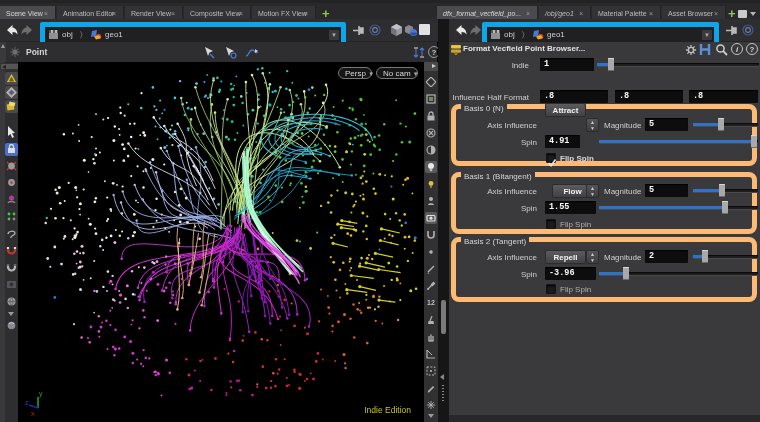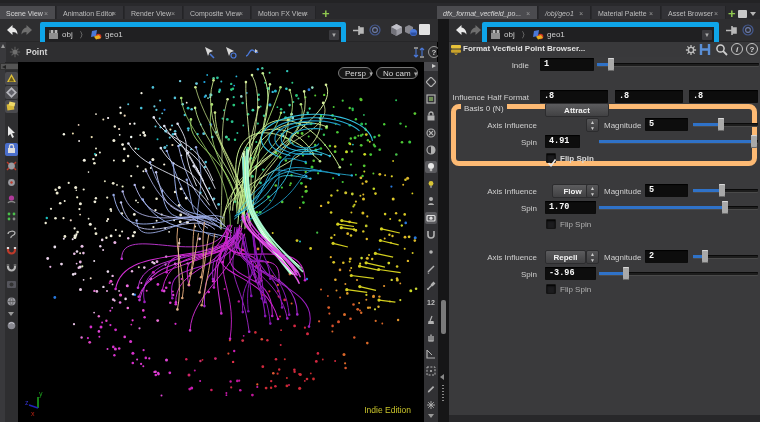--- a/index.html
+++ b/index.html
@@ -1359,61 +1359,67 @@
 
       <div class="lbl" style="left:1px;top:36px;width:79px">Influence Half Format</div>
       <div class="inp" style="left:91px;top:33px;width:68px">.8</div>
       <div class="inp" style="left:166px;top:33px;width:68px">.8</div>
       <div class="inp" style="left:240px;top:33px;width:69px">.8</div>
 
       <div class="grp" style="left:2px;top:47px;width:306px;height:62px">
           <div class="gl">Basis 0 (N)</div>
         </div>
       <div class="lbl" style="left:9px;top:64px;width:79px">Axis Influence</div>
-      <div class="menubtn" style="left:96px;top:46px;width:64px">Attract</div>
+      <div class="menubtn" style="left:96px;top:46px;width:41px">Attract</div>
       <div class="spin" style="left:137px;top:61px">▲<br>▼</div>
       <div class="lbl" style="left:155px;top:64px;width:40px;text-align:left">Magnitude</div>
       <div class="inp" style="left:196px;top:61px;width:43px">5</div>
       <div class="sld" style="left:244px;top:61px;width:65px">
           <div class="tr"></div>
           <div class="bl" style="width:28px"></div>
           <div class="hd" style="left:25px"></div>
         </div>
       <div class="lbl" style="left:9px;top:81px;width:79px">Spin</div>
       <div class="inp" style="left:96px;top:78px;width:35px">4.91</div>
       <div class="sld" style="left:150px;top:78px;width:159px">
           <div class="tr"></div>
           <div class="bl" style="width:155px"></div>
           <div class="hd" style="left:152px"></div>
         </div>
       <div class="chk" style="left:97px;top:96px"><svg width="10" height="10" viewBox="0 0 10 10">
             <path d="M1.5 5 4 7.8 8.5 1.5" stroke="#e8e8e8" stroke-width="1.6" fill="none"></path>
           </svg></div>
       <div class="chklbl" style="left:111px;top:97px;font-weight:bold">Flip Spin</div>
 
+      <div class="grp" style="left:2px;top:115px;width:306px;height:62px">
+          <div class="gl">Basis 1 (Bitangent)</div>
+        </div>
       <div class="lbl" style="left:9px;top:130px;width:79px">Axis Influence</div>
       <div class="menubtn" style="left:103px;top:127px;width:41px">Flow</div>
       <div class="spin" style="left:137px;top:127px">▲<br>▼</div>
       <div class="lbl" style="left:155px;top:130px;width:40px;text-align:left">Magnitude</div>
       <div class="inp" style="left:196px;top:127px;width:43px">5</div>
       <div class="sld" style="left:244px;top:127px;width:65px">
           <div class="tr"></div>
           <div class="bl" style="width:29px"></div>
           <div class="hd" style="left:26px"></div>
         </div>
       <div class="lbl" style="left:9px;top:147px;width:79px">Spin</div>
-      <div class="inp" style="left:96px;top:144px;width:51px">1.70</div>
+      <div class="inp" style="left:96px;top:144px;width:51px">1.55</div>
       <div class="sld" style="left:150px;top:144px;width:159px">
           <div class="tr"></div>
           <div class="bl" style="width:126px"></div>
           <div class="hd" style="left:123px"></div>
         </div>
       <div class="chk" style="left:97px;top:162px"></div>
       <div class="chklbl dim" style="left:111px;top:163px">Flip Spin</div>
 
+      <div class="grp" style="left:2px;top:180px;width:306px;height:65px">
+          <div class="gl">Basis 2 (Tangent)</div>
+        </div>
       <div class="lbl" style="left:9px;top:196px;width:79px">Axis Influence</div>
       <div class="menubtn" style="left:96px;top:193px;width:41px">Repell</div>
       <div class="spin" style="left:137px;top:193px">▲<br>▼</div>
       <div class="lbl" style="left:155px;top:196px;width:40px;text-align:left">Magnitude</div>
       <div class="inp" style="left:196px;top:193px;width:43px">2</div>
       <div class="sld" style="left:244px;top:193px;width:65px">
           <div class="tr"></div>
           <div class="bl" style="width:12px"></div>
           <div class="hd" style="left:9px"></div>
         </div>

